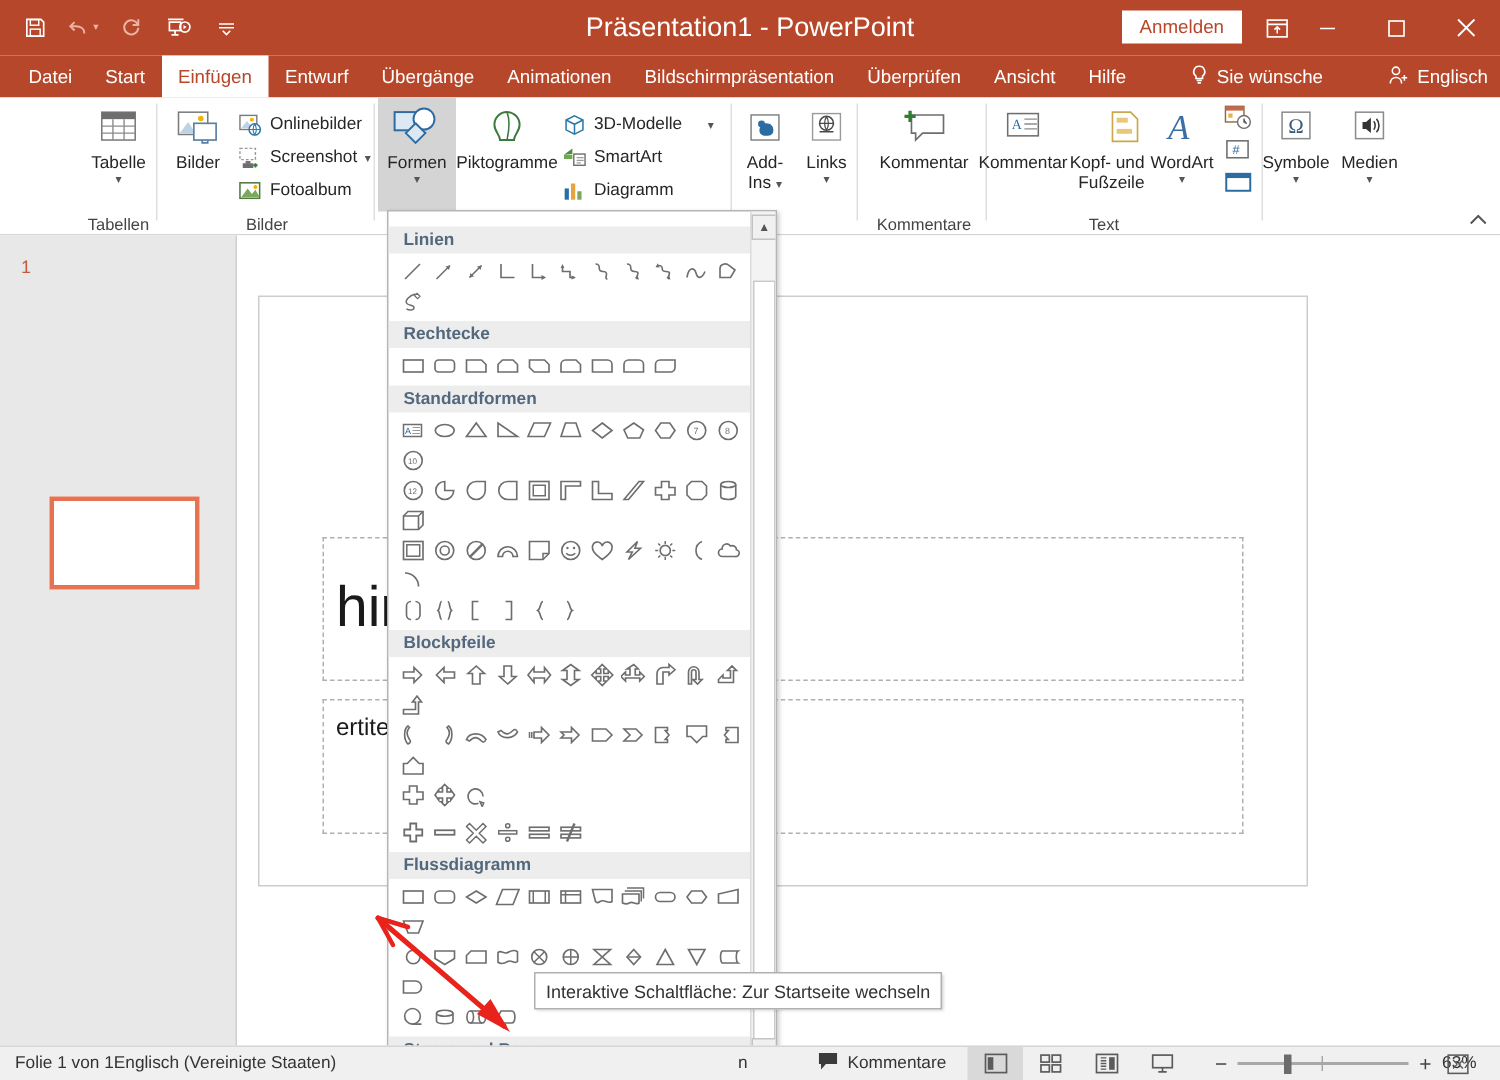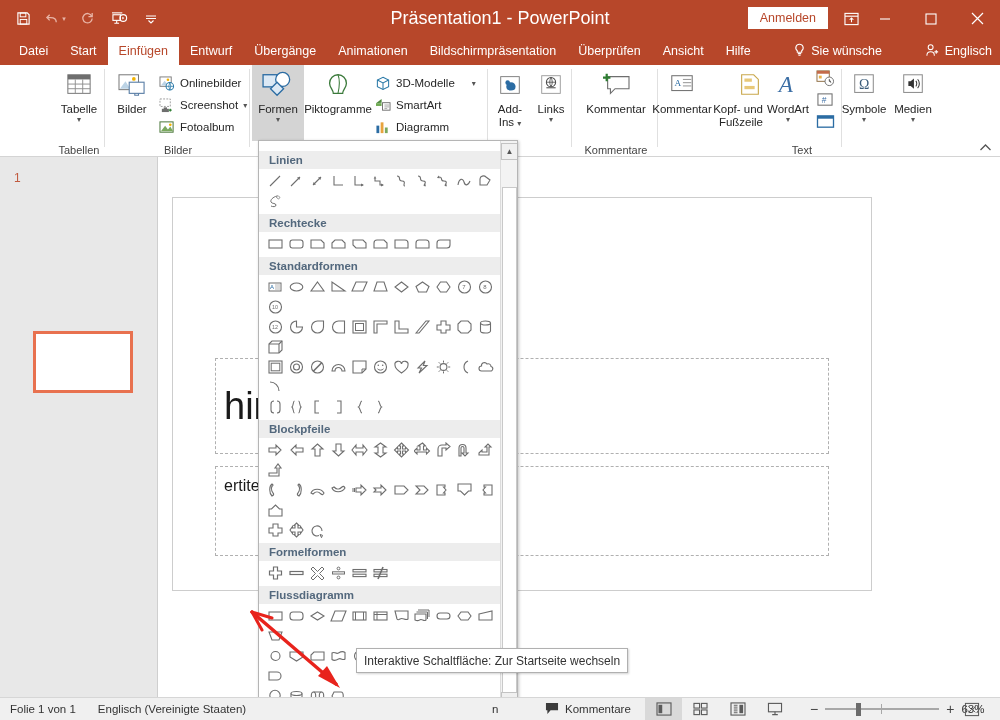--- a/index.html
+++ b/index.html
@@ -162,21 +162,21 @@
 
   
   .annot { position: absolute; left: 0; top: 0; width: 1000px; height: 720px; pointer-events: none; }
 
   
   .statusbar {
     position: absolute; left: 0; top: 697px; width: 1000px; height: 23px;
     background: #f0f0f0; border-top: 1px solid #d6d6d6;
     display: flex; align-items: center; font-size: 11.5px; color: #333;
   }
-  .sb-left { position: absolute; left: 10px; display: flex; align-items: flex-end; gap: 22px; white-space: nowrap; }
+  .sb-left { position: absolute; left: 10px; display: flex; align-items: flex-end; white-space: nowrap; }
   .sb-notes { position: absolute; left: 492px; display: flex; align-items: center; gap: 6px; }
   .sb-comments { position: absolute; left: 545px; display: flex; align-items: center; gap: 6px; }
   .sb-views { position: absolute; left: 645px; display: flex; align-items: center; height: 23px; }
   .viewbtn { width: 37px; height: 23px; display: flex; align-items: center; justify-content: center; }
   .viewbtn.active { background: #d9d9d9; }
   .sb-zoom { position: absolute; left: 810px; display: flex; align-items: center; gap: 7px; }
   .zoomslider { position: relative; width: 114px; height: 12px; }
   .zoomtrack { position: absolute; left: 0; top: 5px; width: 114px; height: 2px; background: #a8a8a8; }
   .zoomtick { position: absolute; left: 56px; top: 1px; width: 1px; height: 10px; background: #a8a8a8; }
   .zoomhandle { position: absolute; left: 31px; top: 0px; width: 5px; height: 13px; background: #6b6b6b; }
@@ -517,21 +517,21 @@
         </div>
         <div style="width:26px;height:22px;display:flex;align-items:center;justify-content:center;">
           <span>
             <svg width="19" height="16" viewBox="0 0 20 17">
                 <rect x="1.5" y="2" width="17" height="12" fill="#fff" stroke="#2b6ca3" stroke-width="1.4"></rect>
                 <rect x="1.5" y="2" width="17" height="3" fill="#2b6ca3"></rect>
               </svg>
           </span>
         </div>
       </div>
-      <div class="gname" style="left:0;width:152px;text-align:right;">Text</div>
+      <div class="gname" style="left:0;width:152px;">Text</div>
       <div class="gsep" style="right:-2px;"></div>
     </div>
 
     <div class="rgroup" style="left:840px;width:100px;">
       <div class="bigbtn" style="position:absolute;left:0;top:0;width:48px;">
         <span class="ico">
           <svg width="28" height="26" viewBox="0 0 30 28">
               <rect x="5" y="3" width="20" height="19" fill="#fff" stroke="#8c8c8c" stroke-width="1.1"></rect>
               <text x="9.5" y="18" font-size="15" fill="#3b5c7a" font-family="serif">Ω</text>
             </svg>
@@ -1121,21 +1121,20 @@
               </div>
             <div class="shp">
                 <svg width="17" height="16" viewBox="0 0 17 16">
                   <path d="M13 9a5 5 0 1 0-3 4.5" fill="none" stroke="#6e6e6e" stroke-width="1.1"></path>
                   <path d="M11 12.5l2.5.8-1 2.4z" fill="none" stroke="#6e6e6e" stroke-width="1"></path>
                 </svg>
               </div>
           </div>
         </div>
 
-        <div class="gal-head">Formelformen</div>
         <div class="gal-rows">
           <div class="gal-row">
             <div class="shp">
                 <svg width="17" height="16" viewBox="0 0 17 16">
                   <path d="M6.5 2h4v4h4v4h-4v4h-4v-4h-4V6h4z" fill="none" stroke="#6e6e6e" stroke-width="1.2"></path>
                 </svg>
               </div>
             <div class="shp">
                 <svg width="17" height="16" viewBox="0 0 17 16">
                   <rect x="2" y="6.5" width="13" height="3" fill="none" stroke="#6e6e6e" stroke-width="1.2"></rect>

